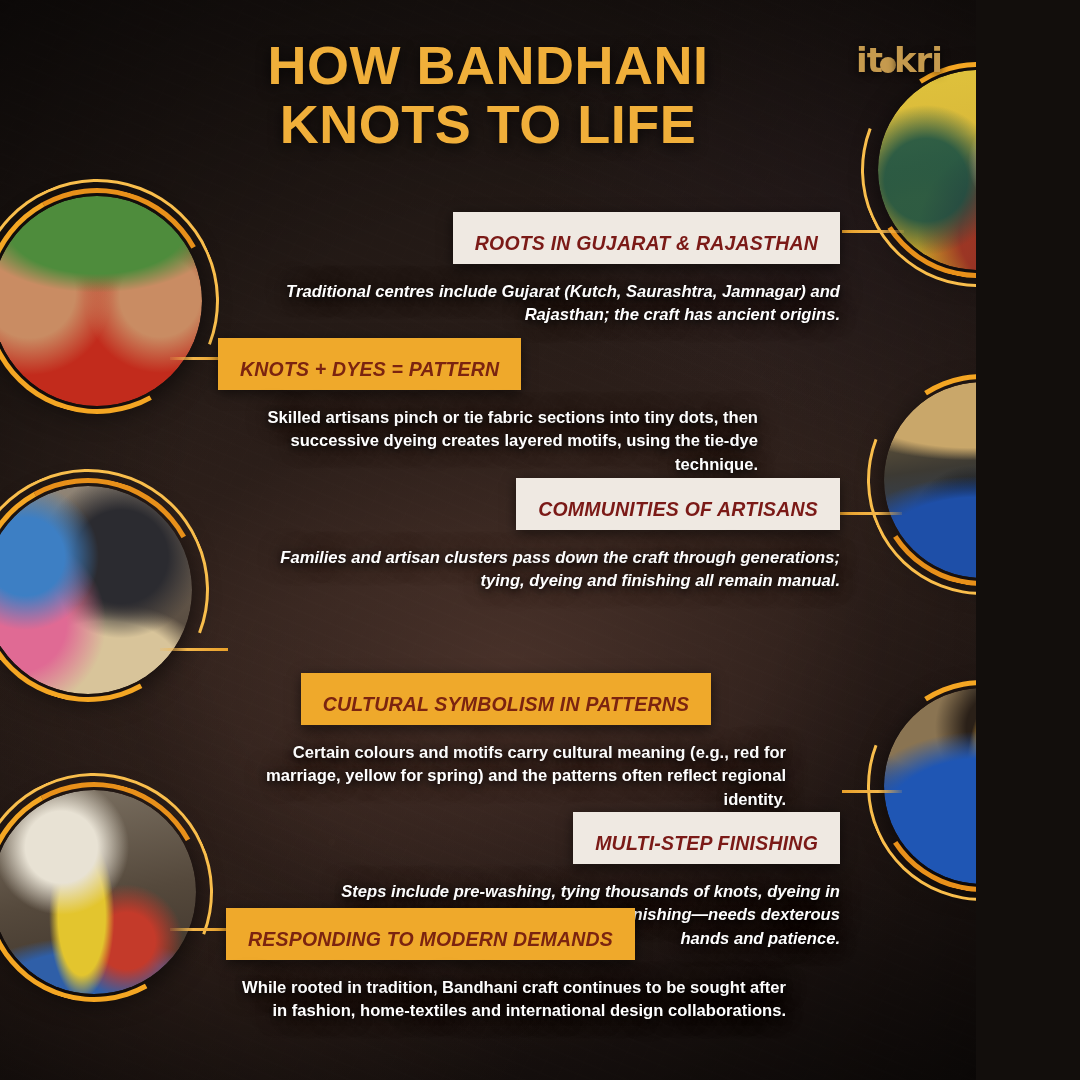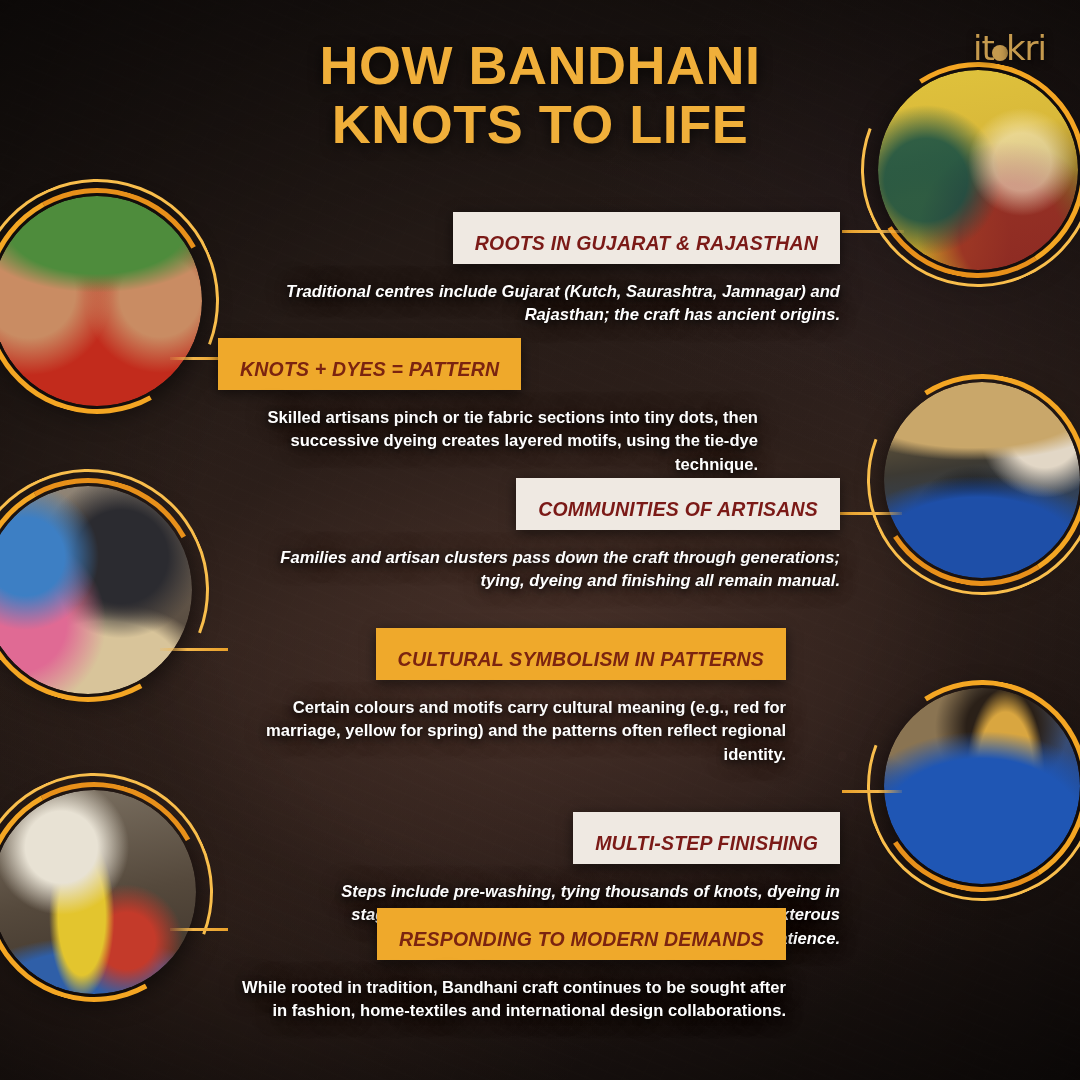--- a/index.html
+++ b/index.html
@@ -7,21 +7,21 @@
   html, body {
     width: 1080px;
     height: 1080px;
     overflow: hidden;
     background: #120e0c;
     font-family: "Liberation Sans", sans-serif;
   }
 
   #poster {
     position: relative;
-    width: 1080px;
+    width: 976px;
     height: 1080px;
     overflow: hidden;
     background:
       radial-gradient(ellipse 70% 45% at 52% 62%, rgba(92,62,52,0.55) 0%, rgba(40,26,22,0.25) 55%, rgba(10,8,7,0) 78%),
       radial-gradient(ellipse 55% 40% at 20% 85%, rgba(70,48,38,0.45) 0%, rgba(20,14,11,0) 70%),
       radial-gradient(ellipse 45% 35% at 86% 20%, rgba(48,34,40,0.40) 0%, rgba(14,10,10,0) 70%),
       linear-gradient(168deg, #17110f 0%, #241a16 28%, #33241e 52%, #2a1d19 72%, #150f0d 100%);
   }
 
   
@@ -59,25 +59,25 @@
     font-weight: 800;
     letter-spacing: 0.5px;
     line-height: 1.10;
     color: #F0AF3A;
     text-shadow: 0 3px 14px rgba(0,0,0,0.75);
   }
 
   
   .logo {
     position: absolute;
-    top: 28px;
+    top: 40px;
     right: 34px;
     z-index: 45;
     font-size: 34px;
-    font-weight: 400;
+    font-weight: 700;
     letter-spacing: -1px;
     color: #C59A4E;
     font-family: "DejaVu Sans", sans-serif;
     text-shadow: 0 2px 8px rgba(0,0,0,0.8);
   }
   .logo .dot {
     display: inline-block;
     width: 16px; height: 16px;
     border-radius: 50%;
     background: #C59A4E;
@@ -274,34 +274,34 @@
   </div>
 
   <div class="section" style="left:236px; top:478px; width:604px;">
     <div style="text-align:right;">
       <span class="badge cream">COMMUNITIES OF ARTISANS</span>
     </div>
     <div class="body-text align-right">Families and artisan clusters pass down the craft through generations; tying, dyeing and finishing all remain manual.</div>
   </div>
 
   <div class="section" style="left:226px; top:628px; width:560px;">
-    <div style="text-align:right;">
+    <div style="text-align:center;margin-top:45px;">
       <span class="badge orange">CULTURAL SYMBOLISM IN PATTERNS</span>
     </div>
     <div class="body-text align-left">Certain colours and motifs carry cultural meaning (e.g., red for marriage, yellow for spring) and the patterns often reflect regional identity.</div>
   </div>
 
   <div class="section" style="left:300px; top:812px; width:540px;">
     <div style="text-align:right;">
       <span class="badge cream">MULTI-STEP FINISHING</span>
     </div>
     <div class="body-text align-right">Steps include pre-washing, tying thousands of knots, dyeing in stages, untying and then washing/finishing—needs dexterous hands and patience.</div>
   </div>
 
   <div class="section" style="left:226px; top:908px; width:560px;">
-    <div style="text-align:right;">
+    <div style="text-align:left;">
       <span class="badge orange">RESPONDING TO MODERN DEMANDS</span>
     </div>
     <div class="body-text align-left">While rooted in tradition, Bandhani craft continues to be sought after in fashion, home-textiles and international design collaborations.</div>
   </div>
 
   <div id="vignette"></div>
 </div>
 
 </body></html>

